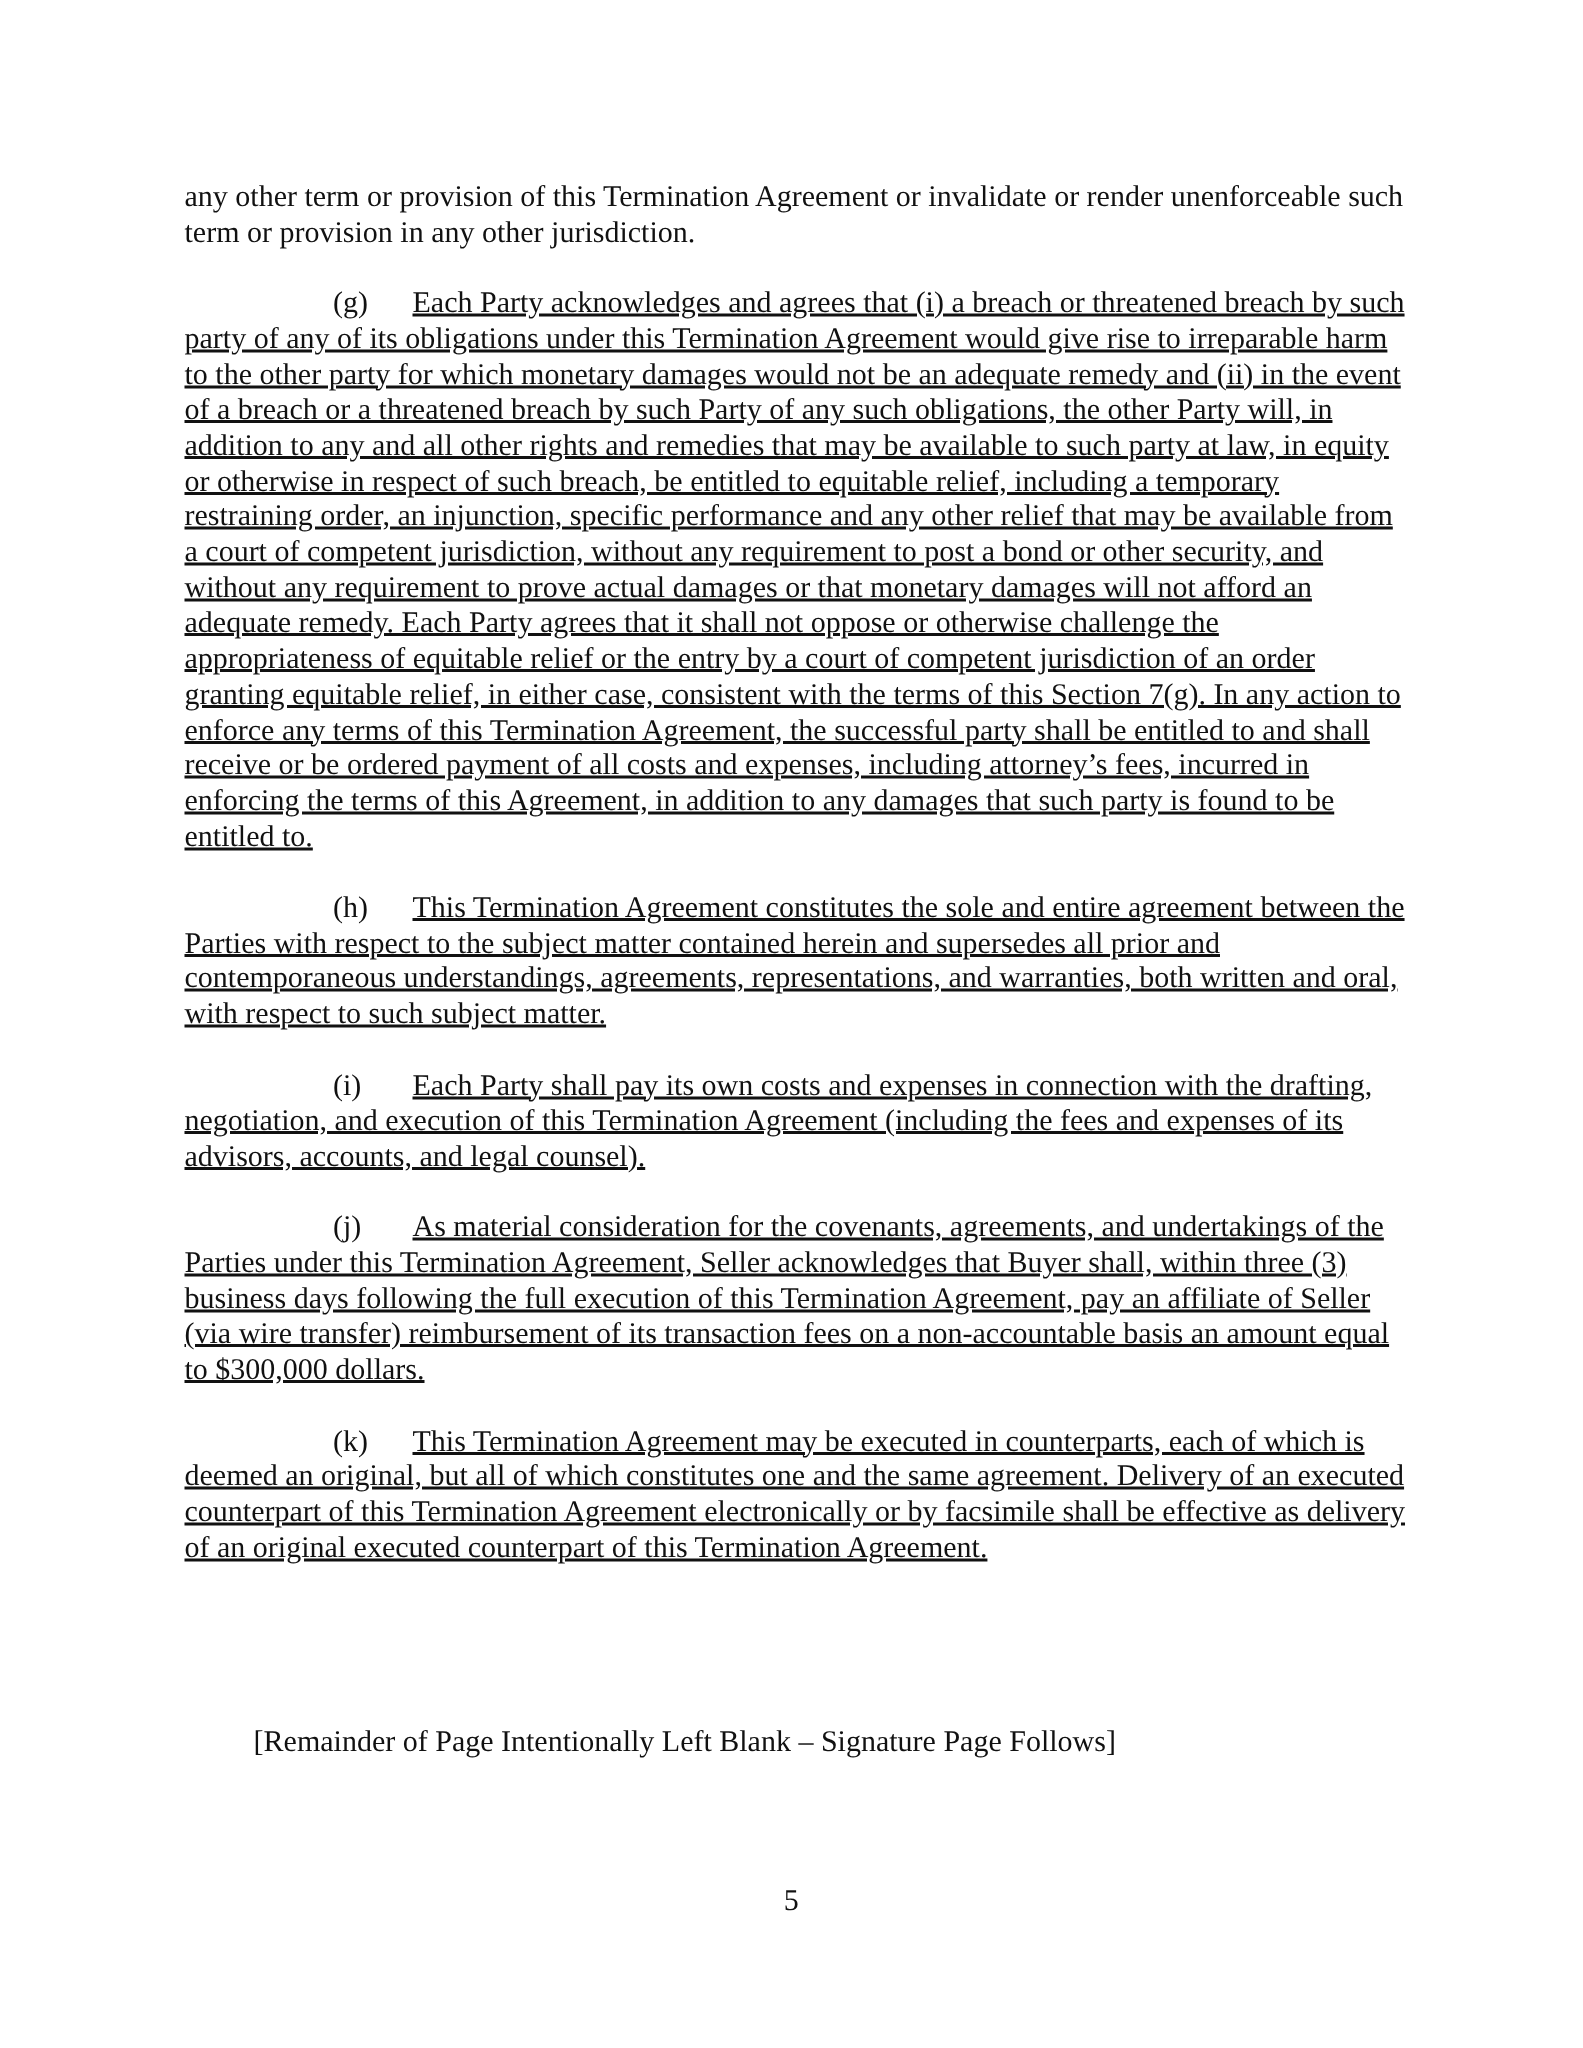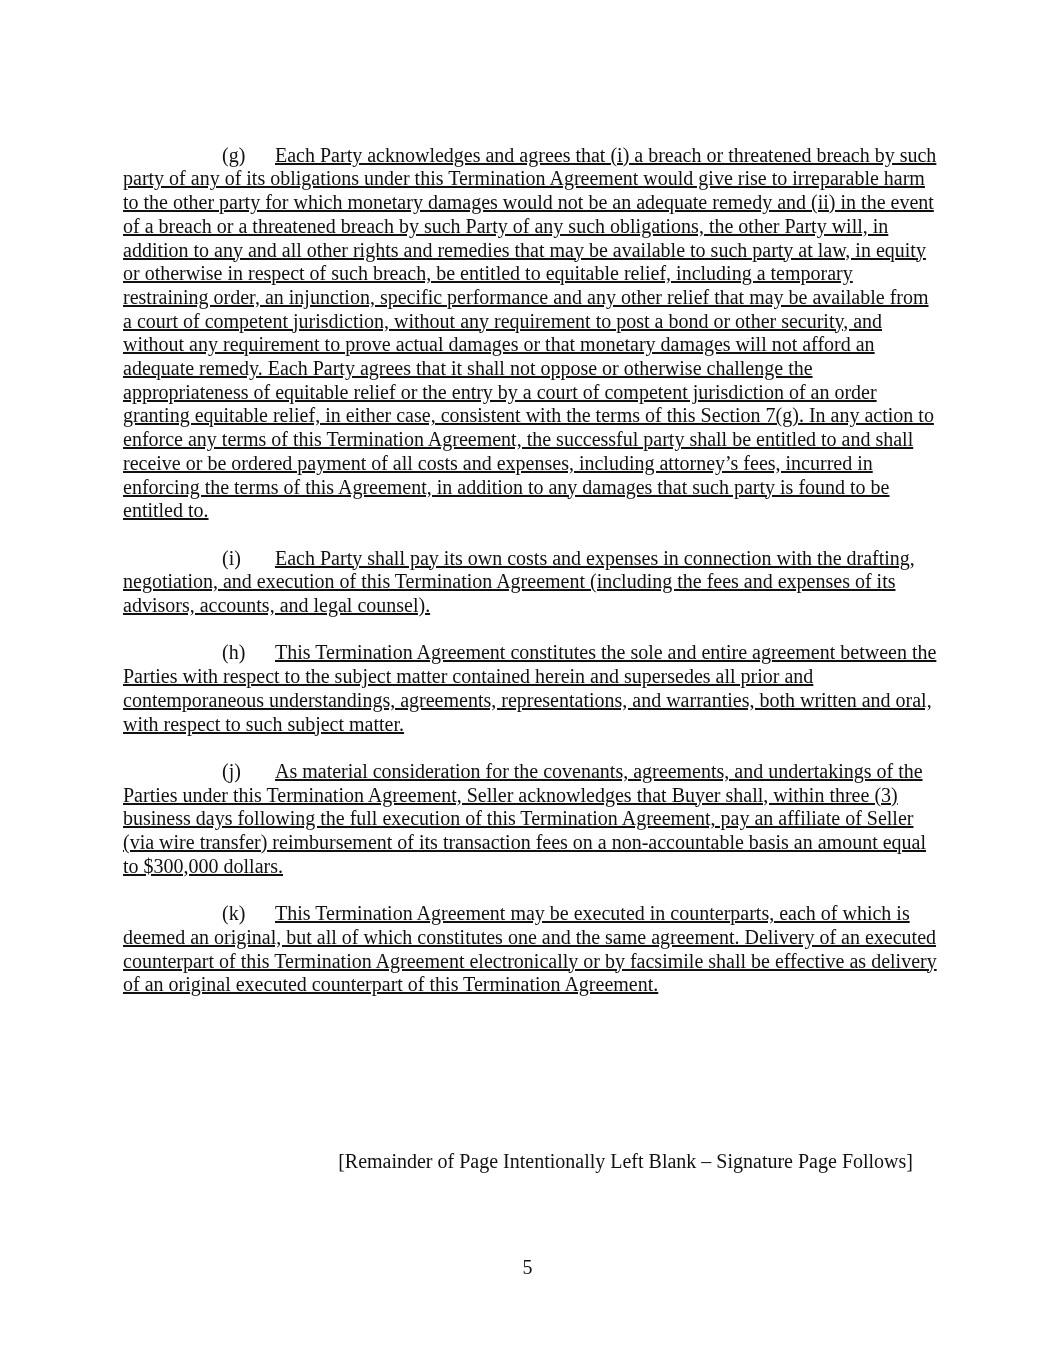--- a/index.html
+++ b/index.html
@@ -39,42 +39,43 @@
   .para-label {
     display: inline-block;
     width: 53px;
     text-indent: 0;
   }
   .remainder {
     position: absolute;
     top: 1150px;
     left: 0;
     width: 913px;
-    text-align: right;
+    text-align: center;
   }
   .page-number {
     position: absolute;
     top: 1256px;
     left: 0;
     width: 1055px;
     text-align: center;
   }
 </style>
 </head>
 <body>
 
 <div class="page">
   <div class="content">
 
+    <p class="continuation"><span>any other term or provision of this Termination Agreement or invalidate or render unenforceable such term or provision in any other jurisdiction.</span></p>
 
     <p class="para"><span class="para-label">(g)</span><span class="para-text">Each Party acknowledges and agrees that (i) a breach or threatened breach by such party of any of its obligations under this Termination Agreement would give rise to irreparable harm to the other party for which monetary damages would not be an adequate remedy and (ii) in the event of a breach or a threatened breach by such Party of any such obligations, the other Party will, in addition to any and all other rights and remedies that may be available to such party at law, in equity or otherwise in respect of such breach, be entitled to equitable relief, including a temporary restraining order, an injunction, specific performance and any other relief that may be available from a court of competent jurisdiction, without any requirement to post a bond or other security, and without any requirement to prove actual damages or that monetary damages will not afford an adequate remedy. Each Party agrees that it shall not oppose or otherwise challenge the appropriateness of equitable relief or the entry by a court of competent jurisdiction of an order granting equitable relief, in either case, consistent with the terms of this Section 7(g).  In any action to enforce any terms of this Termination Agreement, the successful party shall be entitled to and shall receive or be ordered payment of all costs and expenses, including attorney’s fees, incurred in enforcing the terms of this Agreement, in addition to any damages that such party is found to be entitled to.</span></p>
 
+    <p class="para"><span class="para-label">(h)</span><span class="para-text">This Termination Agreement constitutes the sole and entire agreement between the Parties with respect to the subject matter contained herein and supersedes all prior and contemporaneous understandings, agreements, representations, and warranties, both written and oral, with respect to such subject matter.</span></p>
+
     <p class="para"><span class="para-label">(i)</span><span class="para-text">Each Party shall pay its own costs and expenses in connection with the drafting, negotiation, and execution of this Termination Agreement (including the fees and expenses of its advisors, accounts, and legal counsel).</span></p>
-
-    <p class="para"><span class="para-label">(h)</span><span class="para-text">This Termination Agreement constitutes the sole and entire agreement between the Parties with respect to the subject matter contained herein and supersedes all prior and contemporaneous understandings, agreements, representations, and warranties, both written and oral, with respect to such subject matter.</span></p>
 
     <p class="para"><span class="para-label">(j)</span><span class="para-text">As material consideration for the covenants, agreements, and undertakings of the Parties under this Termination Agreement, Seller acknowledges that Buyer shall, within three (3) business days following the full execution of this Termination Agreement, pay an affiliate of Seller (via wire transfer) reimbursement of its transaction fees on a non-accountable basis an amount equal to $300,000 dollars.</span></p>
 
     <p class="para"><span class="para-label">(k)</span><span class="para-text">This Termination Agreement may be executed in counterparts, each of which is deemed an original, but all of which constitutes one and the same agreement. Delivery of an executed counterpart of this Termination Agreement electronically or by facsimile shall be effective as delivery of an original executed counterpart of this Termination Agreement.</span></p>
 
   </div>
 
   <div class="remainder">[Remainder of Page Intentionally Left Blank – Signature Page Follows]</div>
 
   <div class="page-number">5</div>

